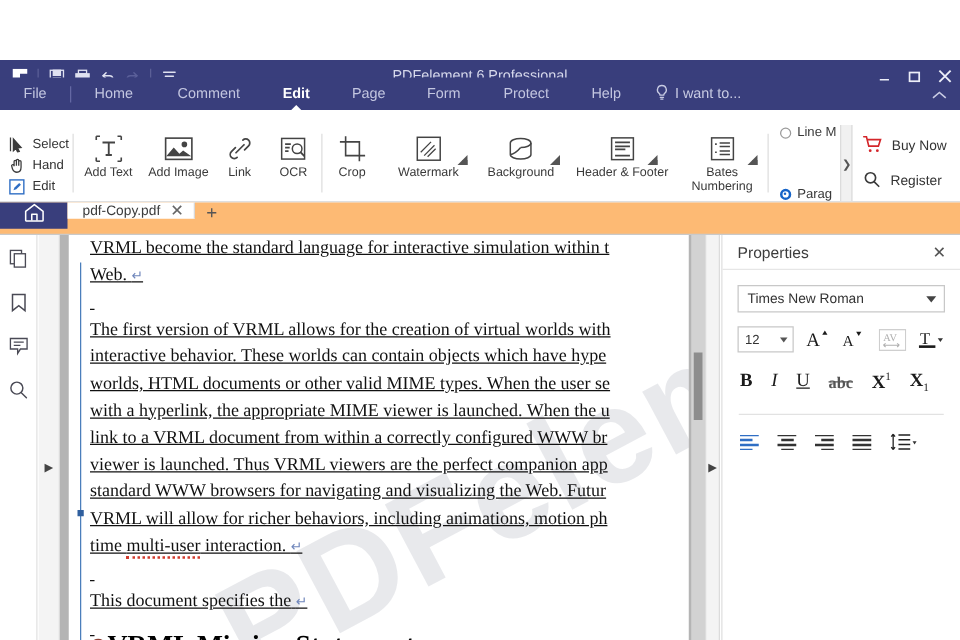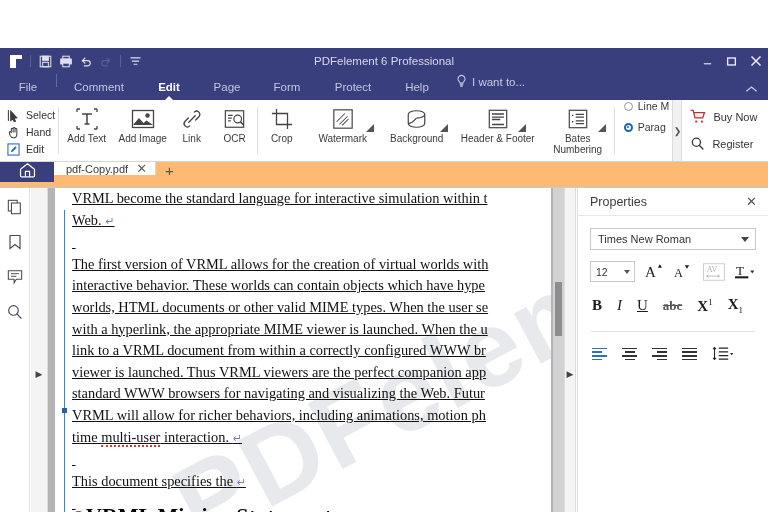--- a/index.html
+++ b/index.html
@@ -29,23 +29,23 @@
     color: #d7d9ec; font-size: 11.5px; pointer-events: none;
   }
   .winbtns {
     position: absolute; right: 6px; top: 0; height: 26px;
     display: flex; align-items: center; gap: 11px; z-index: 5;
   }
   .winbtn { color: #eceef8; width: 13px; height: 13px; display:flex; align-items:center; justify-content:center; }
 
   
   .menubar {
-    position: absolute; top: 26px; left: 0; width: 768px; height: 26px;
+    position: absolute; top: 14px; left: 0; width: 768px; height: 26px;
     background: #393e7c;
-    display: flex; align-items: flex-start;
+    display: flex; align-items: center;
   }
   .menu-item {
     font-size: 11.5px; color: #c3c6e0;
     padding: 0 0; height: 26px; line-height: 26px;
     text-align: center; position: relative;
   }
   .menu-item.active { color: #ffffff; font-weight: bold; }
   .menu-item.active::after {
     content: ""; position: absolute; left: 50%; bottom: -1px;
     transform: translateX(-50%);
@@ -87,21 +87,21 @@
   }
   .rb-btn.wide { width: 74px; }
   .rb-btn .glyph { height: 28px; display: flex; align-items: center; justify-content: center; color: #444; }
   .rb-btn .caret {
     position: absolute; right: 6px; top: 24px;
     width: 0; height: 0;
     border-left: 4px solid transparent; border-top: 4px solid transparent;
     border-right: 4px solid #555; border-bottom: 4px solid #555;
   }
   .rb-radios {
-    display: flex; flex-direction: column; justify-content: flex-start;
+    display: flex; flex-direction: column; justify-content: space-between;
     gap: 9px; padding-left: 9px; width: 58px; overflow: hidden;
   }
   .rb-radio { display: flex; align-items: center; gap: 5px; font-size: 10.5px; color: #3a3a3a; white-space: nowrap; }
   .radio-o { width: 9px; height: 9px; border-radius: 50%; border: 1.4px solid #9a9a9a; flex: 0 0 auto; }
   .radio-o.sel { border-color: #1664c8; position: relative; border-width: 2px; }
   .radio-o.sel::after { content:""; position:absolute; left:1.5px; top:1.5px; width:2px; height:2px; border-radius:50%; background:#1664c8; }
   .rb-expand {
     width: 10px; background: #f1f1f1; border-left: 1px solid #dcdcdc; border-right: 1px solid #dcdcdc;
     display: flex; align-items: center; justify-content: center; color: #555; font-size: 9px;
   }
@@ -304,20 +304,21 @@
         <svg width="12" height="12" viewBox="0 0 12 12">
             <path d="M1.5 1.5l9 9M10.5 1.5l-9 9" stroke="#eceef8" stroke-width="1.5"></path>
           </svg>
       </span>
     </div>
   </div>
 
   <div class="menubar">
     <div class="menu-item" style="width:56px">File</div>
     <div class="menu-sep"></div>
+    <div class="menu-item" style="width:68px">Home</div>
     <div class="menu-item" style="width:84px">Comment</div>
     <div class="menu-item active" style="width:56px">Edit</div>
     <div class="menu-item" style="width:60px">Page</div>
     <div class="menu-item" style="width:60px">Form</div>
     <div class="menu-item" style="width:72px">Protect</div>
     <div class="menu-item" style="width:56px">Help</div>
     <div class="iwant">
       <span>
         <svg width="13" height="14" viewBox="0 0 14 16" fill="none" stroke="#c8cbe3" stroke-width="1.2">
           <path d="M7 1.6a4 4 0 0 1 2.6 7.1c-.6.5-.9 1-.9 1.7H5.3c0-.7-.3-1.2-.9-1.7A4 4 0 0 1 7 1.6z"></path>

